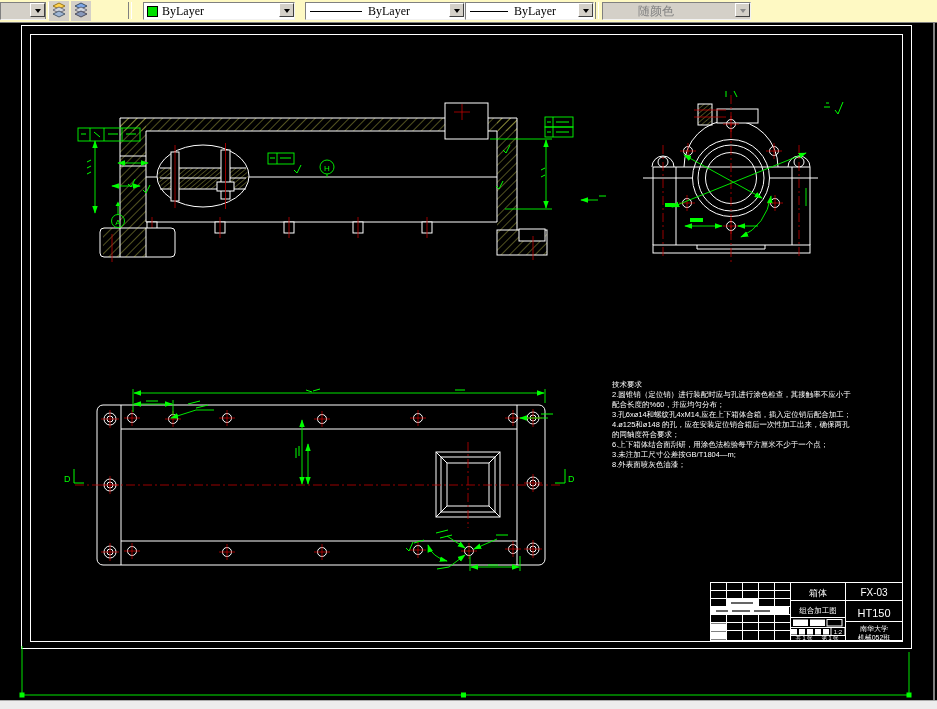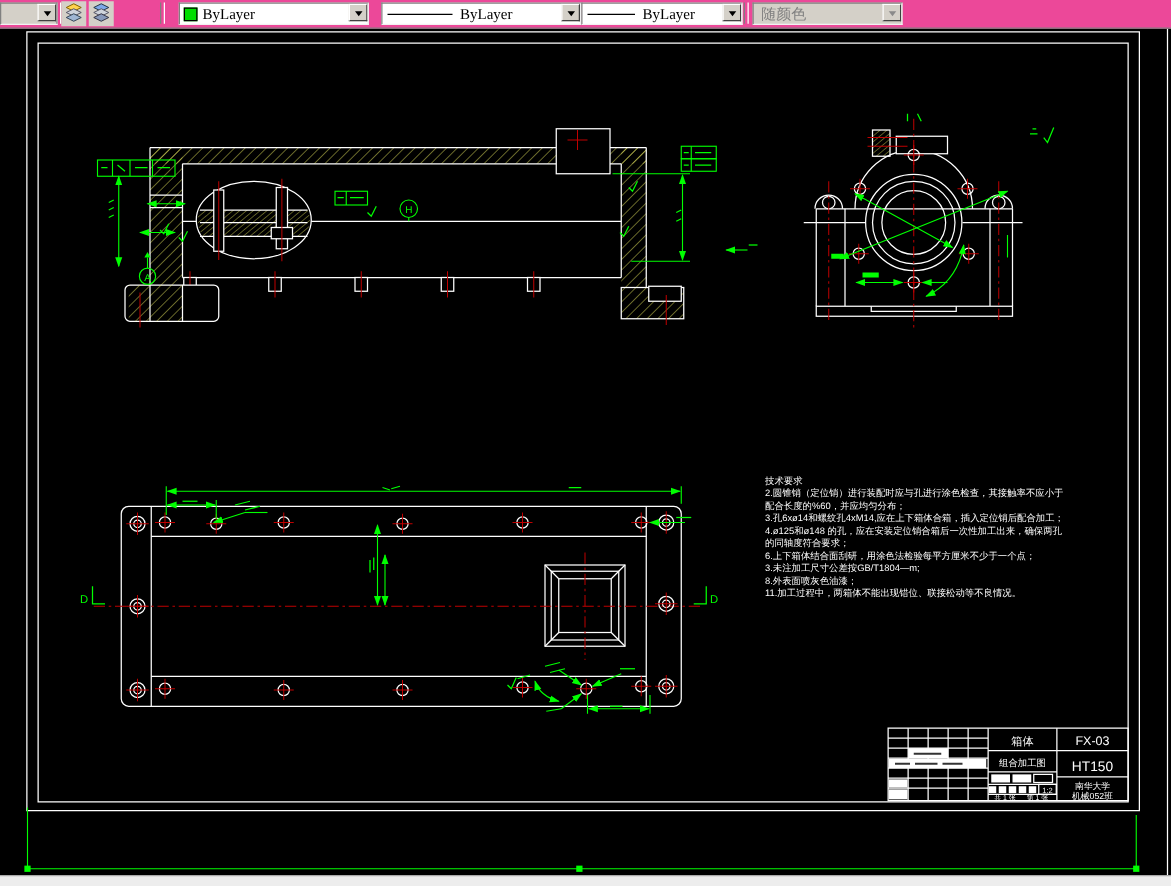--- a/index.html
+++ b/index.html
@@ -1,28 +1,28 @@
 <!DOCTYPE html>
 <html><head>
 <meta charset="utf-8">
 <style>
   html,body{margin:0;padding:0;background:#000;}
   .app{position:relative;width:937px;height:709px;overflow:hidden;background:#000;font-family:"Liberation Sans",sans-serif;}
   
-  .toolbar{position:absolute;left:0;top:0;width:937px;height:22px;background:#ec4899;border-bottom:1px solid #808080;z-index:5;}
+  .toolbar{position:absolute;left:0;top:0;width:937px;height:22px;background:#fef9c3;border-bottom:1px solid #808080;z-index:5;}
   .combo{position:absolute;top:2px;height:16px;background:#fff;border:1px solid;border-color:#808080 #f2f2f2 #f2f2f2 #808080;display:flex;align-items:center;font-family:"Liberation Serif",serif;font-size:12px;color:#000;overflow:hidden;}
   .combo .val{white-space:nowrap;}
   .dd{position:absolute;right:0;top:0;width:15px;height:14px;background:#d4d0c8;border:1px solid;border-color:#fff #404040 #404040 #fff;display:flex;align-items:center;justify-content:center;padding:0;}
   .dd i{display:block;width:0;height:0;border:3px solid transparent;border-top:4px solid #000;margin-top:4px;}
   .stub{background:#d4d0c8;}
   .tbtn{position:absolute;top:1px;width:20px;height:20px;background:#d4d0c8;border:none;padding:1px;}
   .sep{position:absolute;top:2px;width:2px;height:17px;border-left:1px solid #808080;border-right:1px solid #fff;}
   .swatch{width:9px;height:9px;background:#00df00;border:1px solid #000;margin:0 4px 0 3px;flex:none;}
   .ltglyph{width:52px;height:1px;background:#000;margin:0 6px 0 4px;flex:none;}
-  .combo.dis{background:#d4d0c8;color:#808080;}
+  .combo.dis{background:#d4d0c8;color:#808080;padding-left:29px;}
   
   svg.canvas{position:absolute;left:0;top:0;z-index:1;}
   .w{stroke:#fff;stroke-width:1;fill:none;}
   .r{stroke:#c00000;stroke-width:0.8;fill:none;}
   .rc{stroke:#c00000;stroke-width:0.8;fill:none;stroke-dasharray:9 3 2 3;}
   .g{stroke:#00ff00;stroke-width:0.9;fill:none;}
   .gt{fill:#00ff00;stroke:none;font-family:"Liberation Sans",sans-serif;}
   .wt{fill:#fff;stroke:none;font-family:"Liberation Sans",sans-serif;}
   .dt{stroke:#00ff00;stroke-width:1;fill:none;}
   
@@ -403,17 +403,16 @@
   <div class="tech">
     <div>技术要求</div>
     <div>2.圆锥销（定位销）进行装配时应与孔进行涂色检查，其接触率不应小于</div>
     <div>配合长度的%60，并应均匀分布；</div>
     <div>3.孔6xø14和螺纹孔4xM14,应在上下箱体合箱，插入定位销后配合加工；</div>
     <div>4.ø125和ø148 的孔，应在安装定位销合箱后一次性加工出来，确保两孔</div>
     <div>的同轴度符合要求；</div>
     <div>6.上下箱体结合面刮研，用涂色法检验每平方厘米不少于一个点；</div>
     <div>3.未注加工尺寸公差按GB/T1804—m;</div>
     <div>8.外表面喷灰色油漆；</div>
-    <div>11.加工过程中，两箱体不能出现错位、联接松动等不良情况。</div>
   </div>
 
   <div class="bstrip"></div>
 </div>
 
 </body></html>

